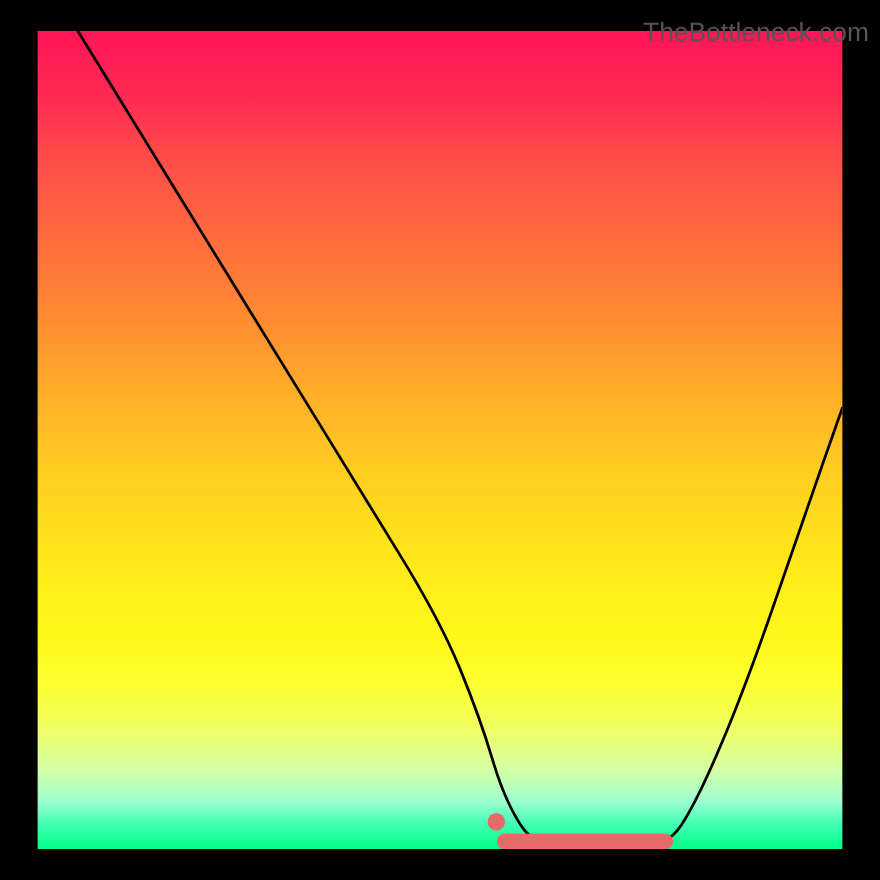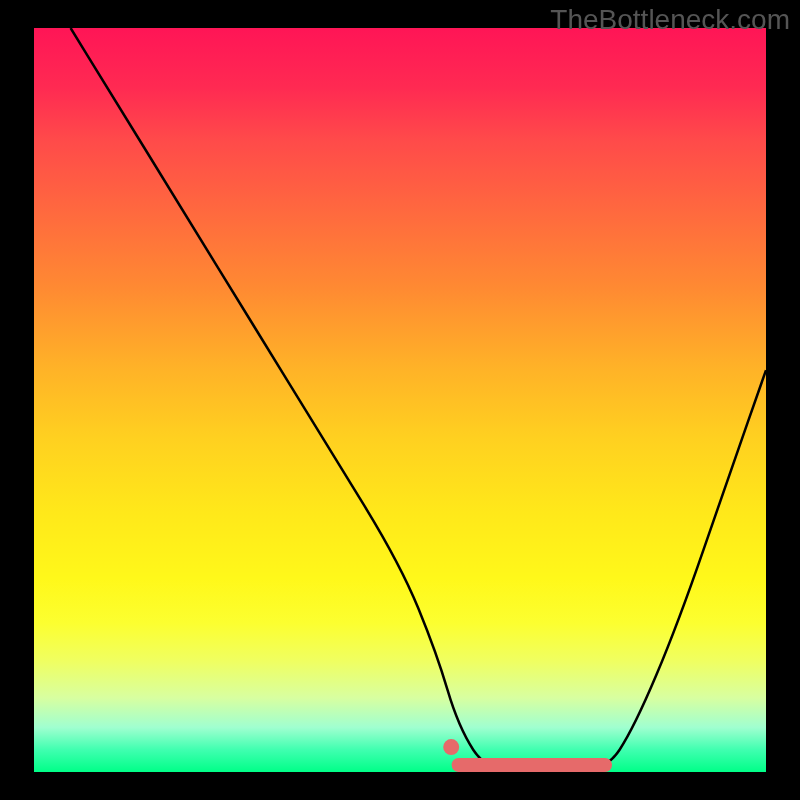--- a/index.html
+++ b/index.html
@@ -6,24 +6,24 @@
   body {
     width: 800px;
     height: 800px;
     background: #000;
     position: relative;
     overflow: hidden;
     font-family: Arial, sans-serif;
   }
   .watermark {
     position: absolute;
-    top: 4px;
+    top: 16px;
     right: 10px;
     color: #555;
-    font-size: 28px;
+    font-size: 24px;
     font-weight: 500;
     z-index: 10;
   }
   .plot-area {
     position: absolute;
     left: 34px;
     top: 28px;
     width: 732px;
     height: 744px;
     overflow: hidden;

